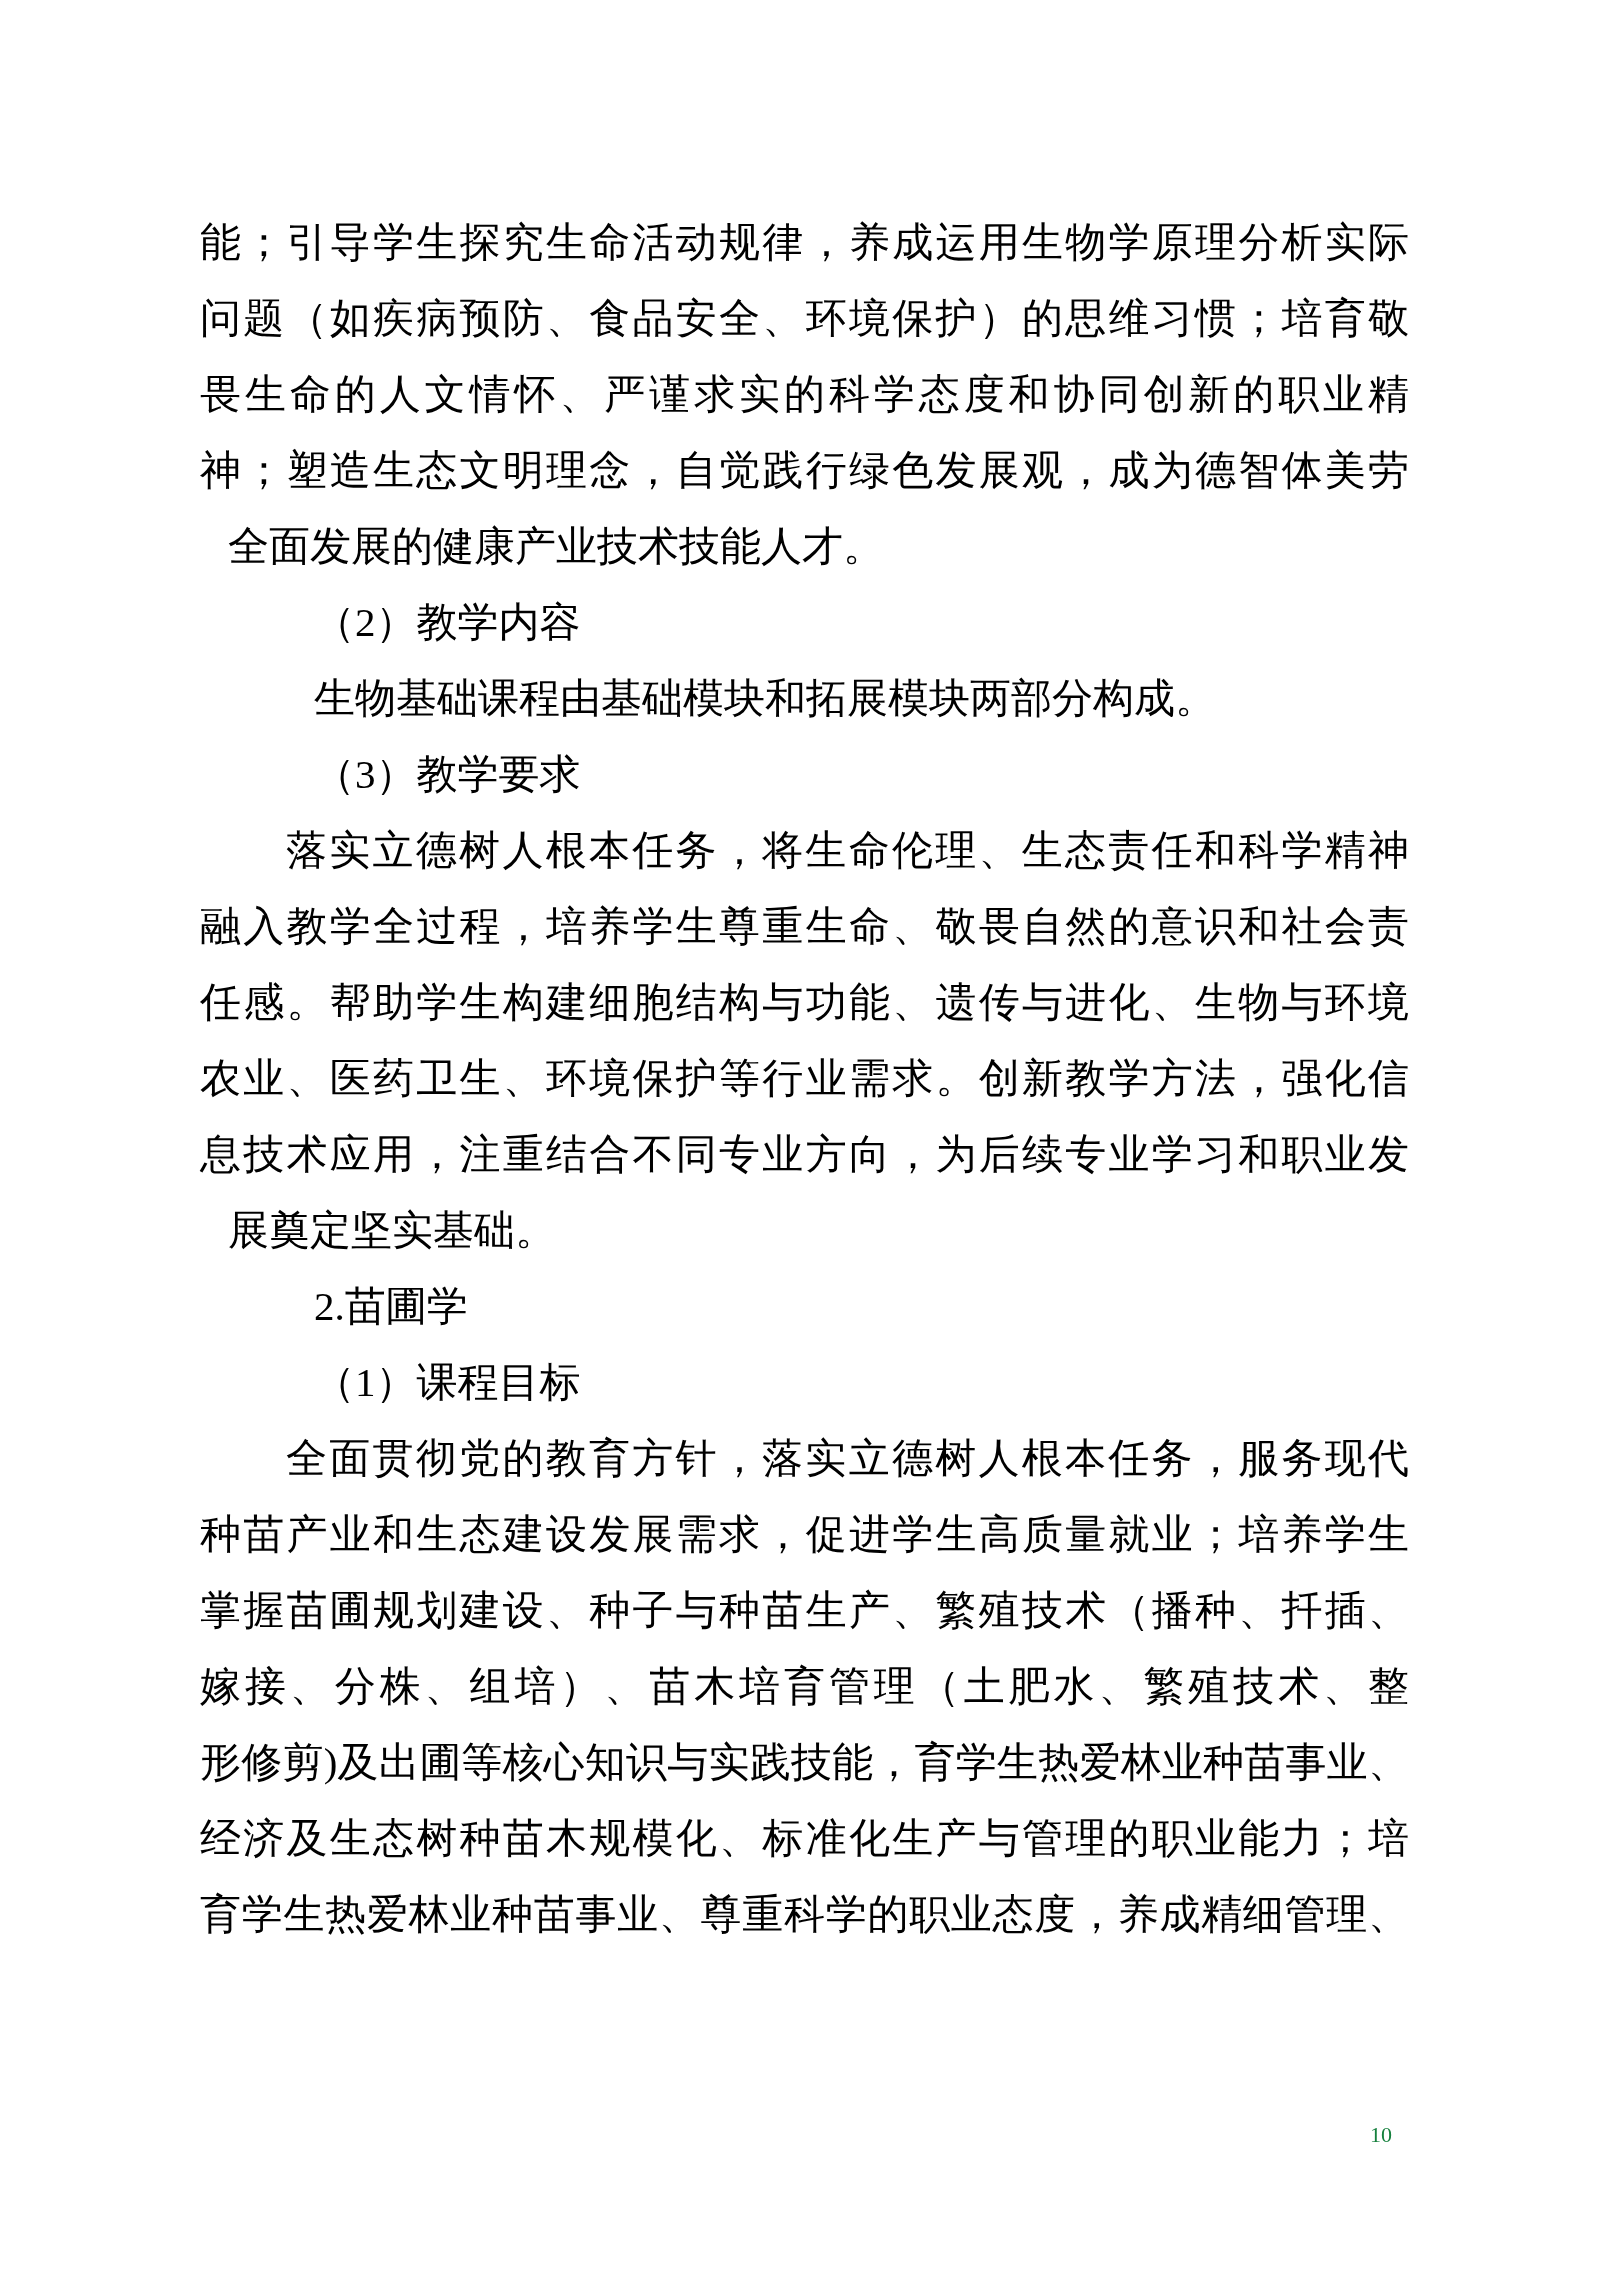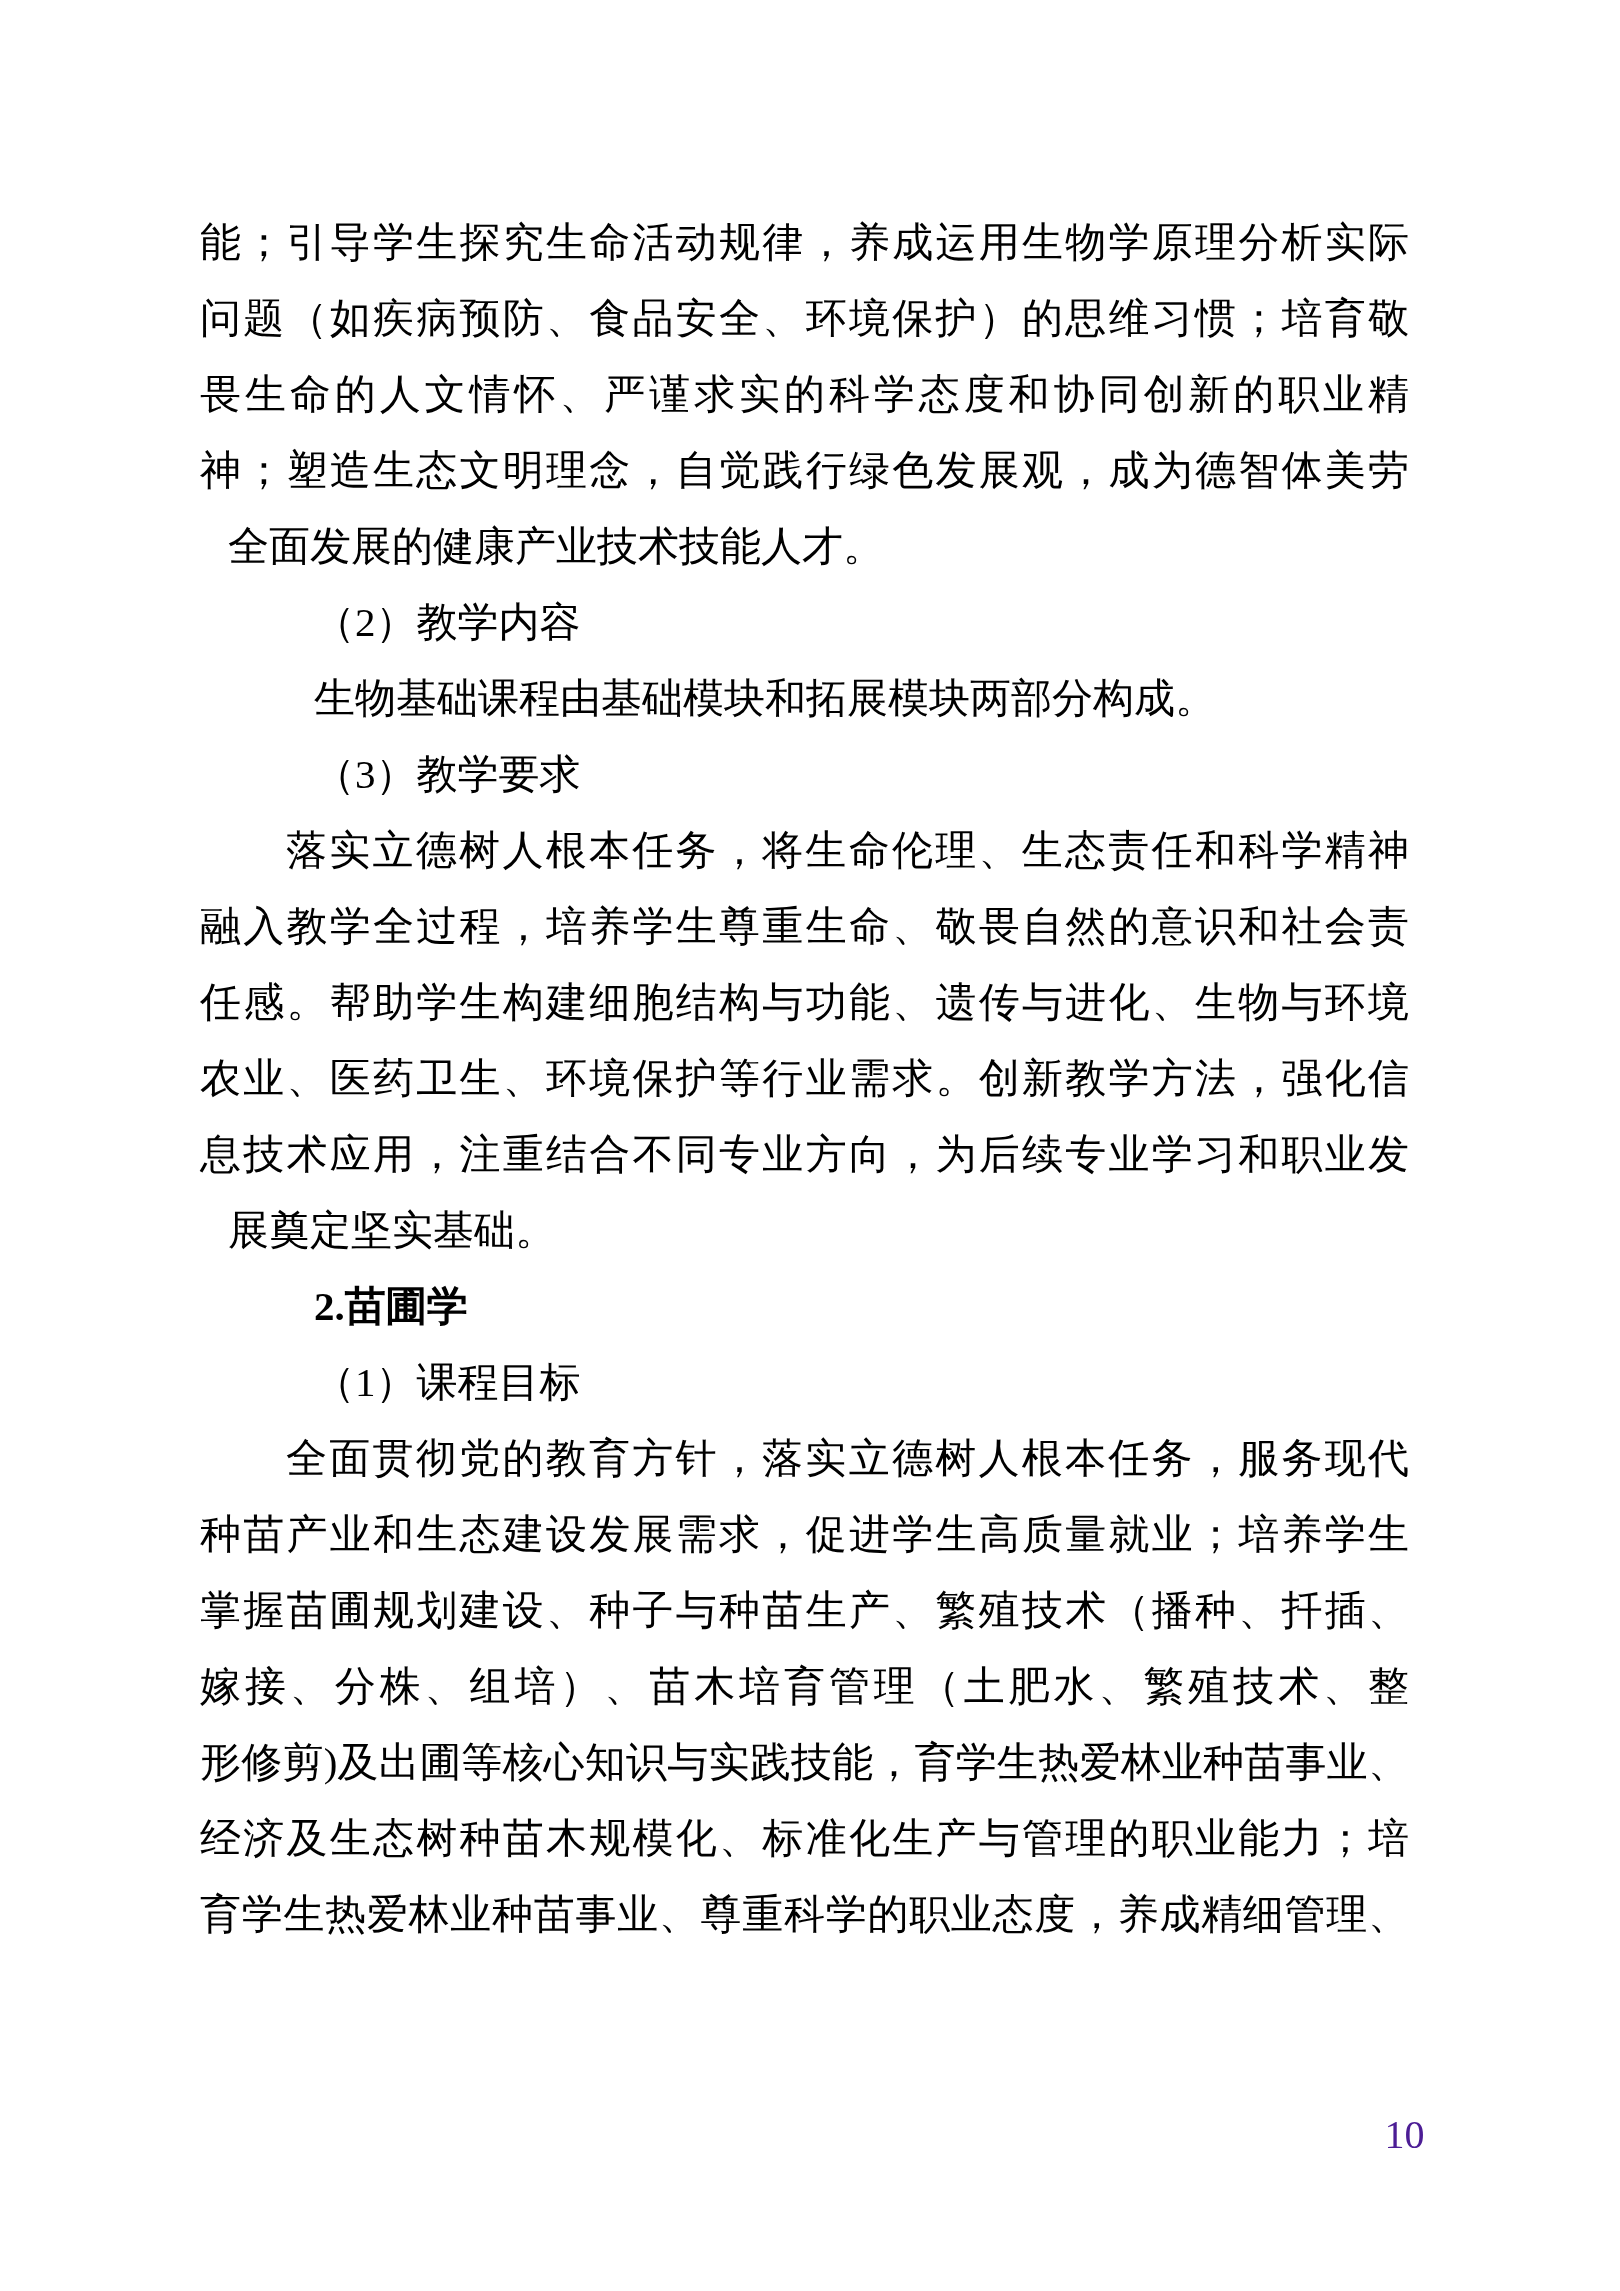--- a/index.html
+++ b/index.html
@@ -35,32 +35,32 @@
   .line.plain {
     text-align: left;
     -moz-text-align-last: auto;
     text-align-last: auto;
     margin-left: 28px;
   }
   .line.indent {
     text-indent: 86px;
   }
   .line.bold {
-    font-weight: bold;
+    font-weight: normal;
   }
   .pagenum {
     position: absolute;
     left: 1370px;
     top: 2113px;
     width: 69px;
     height: 43px;
     line-height: 43px;
-    font-size: 40px;
-    text-align: center;
-    color: #4c1d95;
+    font-size: 22px;
+    text-align: left;
+    color: #15803d;
   }
 </style>
 </head>
 <body>
 
 <div class="page">
   <div class="doc-body" id="doc-body">
       <div class="line">能；引导学生探究生命活动规律，养成运用生物学原理分析实际</div>
       <div class="line">问题（如疾病预防、食品安全、环境保护）的思维习惯；培育敬</div>
       <div class="line">畏生命的人文情怀、严谨求实的科学态度和协同创新的职业精</div>

